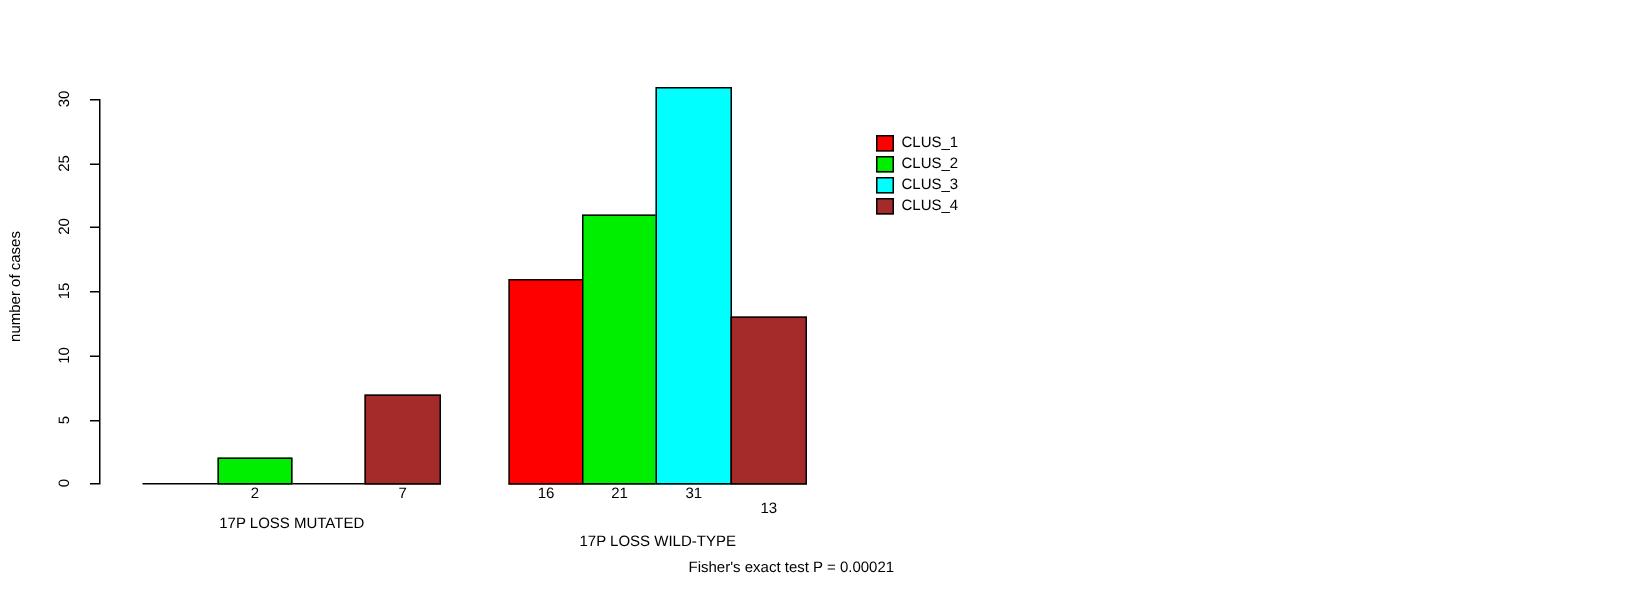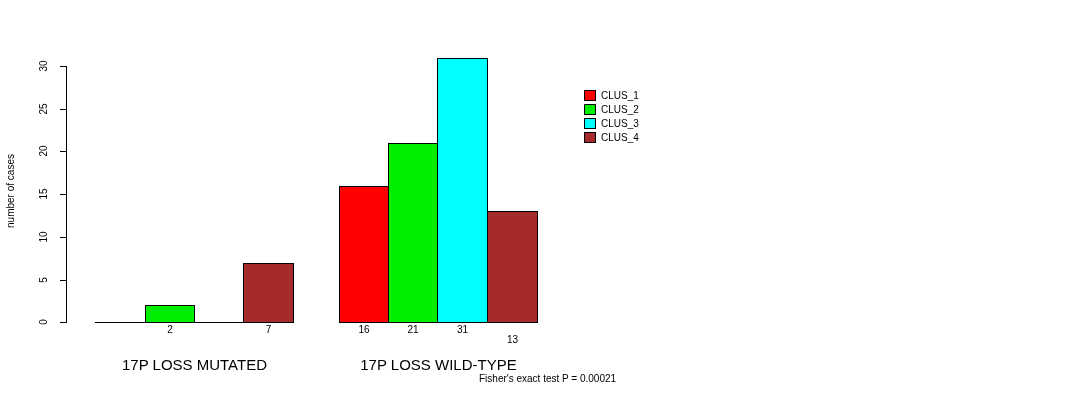--- a/index.html
+++ b/index.html
@@ -91,25 +91,24 @@
   .bar-value-label {
     position: absolute;
     font-size: 10px;
     line-height: 10px;
     text-align: center;
     white-space: nowrap;
   }
 
   .group-label {
     position: absolute;
-    font-size: 15px;
+    font-size: 10px;
     line-height: 11px;
     text-align: center;
     white-space: nowrap;
-    margin-top: 15px;
   }
 
   .footnote {
     position: absolute;
     font-size: 10px;
     line-height: 11px;
     white-space: nowrap;
   }
 
   
@@ -194,23 +193,23 @@
     <div class="bar" style="left:388px; top:143px; width:50px; height:180px; background:#00EE00;"></div>
     <div class="bar" style="left:437px; top:58px;  width:51px; height:265px; background:#00FFFF;"></div>
     <div class="bar" style="left:487px; top:211px; width:51px; height:112px; background:#A52A2A;"></div>
 
     <div class="bar-value-label" style="left:339px; top:325px; width:50px;text-align:center;">16</div>
     <div class="bar-value-label" style="left:388px; top:325px; width:50px;">21</div>
     <div class="bar-value-label" style="left:437px; top:325px; width:51px;">31</div>
     <div class="bar-value-label" style="left:487px; top:335px; width:51px;">13</div>
 
     <div class="group-label" style="left:95px; top:344px; width:199px;">17P LOSS MUTATED</div>
-    <div class="group-label" style="left:339px; top:344px; width:199px;">17P LOSS WILD-TYPE</div>
-
-    <div class="footnote" style="left:479px; top:373px;">Fisher's exact test P = 0.00021</div>
+    <div class="group-label" style="left:339px; top:356px; width:199px;">17P LOSS WILD-TYPE</div>
+
+    <div class="footnote" style="left:459px; top:373px;">Fisher's exact test P = 0.00021</div>
 
   </div>
 
   <div class="legend">
     <div class="legend-row">
       <span class="legend-swatch" style="background:#FF0000;"></span>
       <span class="legend-label">CLUS_1</span>
     </div>
     <div class="legend-row">
       <span class="legend-swatch" style="background:#00EE00;"></span>

